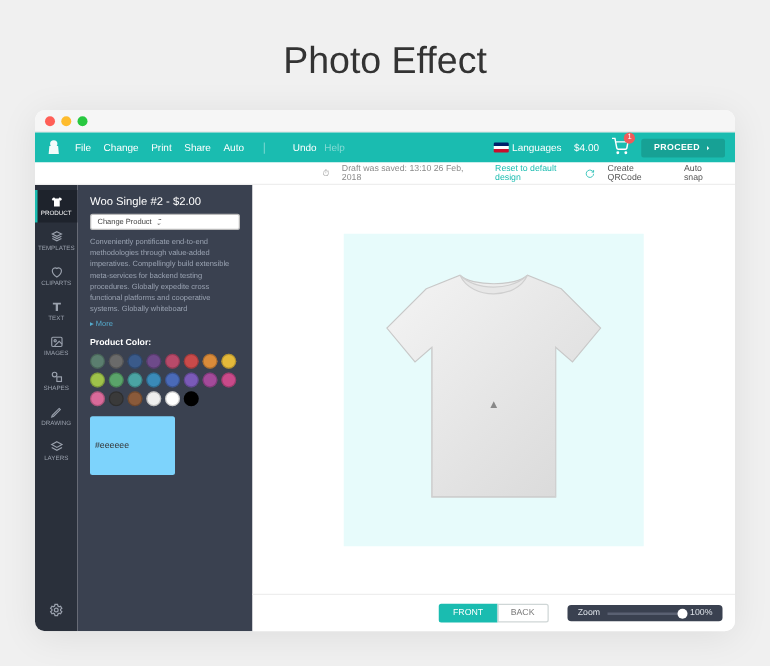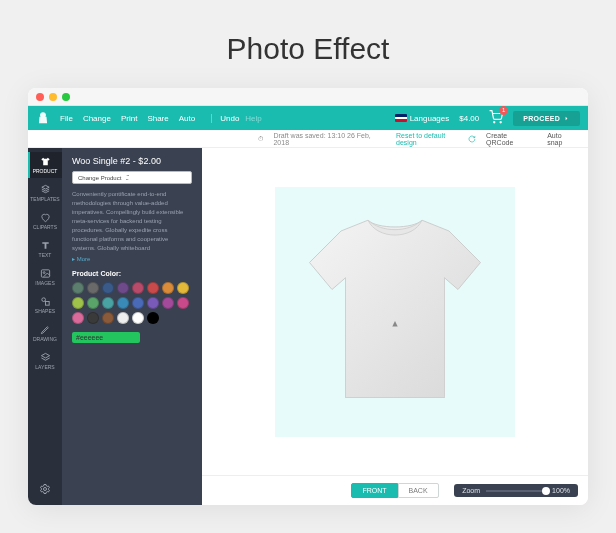--- a/index.html
+++ b/index.html
@@ -6,21 +6,21 @@
 body{background:#f0f0f0;display:flex;flex-direction:column;align-items:center;width:616px;height:533px;padding:18px 28px 28px}
 .page-title{font-size:30px;font-weight:400;color:#333;margin:14px 0 22px}
 .window{width:100%;flex:1;background:#fff;border-radius:8px;box-shadow:0 4px 30px rgba(0,0,0,.08);overflow:hidden;display:flex;flex-direction:column}
 .titlebar{height:18px;background:#f6f6f6;display:flex;align-items:center;padding:0 8px;gap:5px;border-bottom:1px solid #e5e5e5}
 .tdot{width:8px;height:8px;border-radius:50%}
 .td-r{background:#ff5f57}.td-y{background:#febc2e}.td-g{background:#28c840}
 .topbar{height:24px;background:#1abcb0;display:flex;align-items:center;color:#fff;font-size:8px;padding:0 8px;gap:10px}
 .brand-ic{width:14px;height:14px;opacity:.95}
 .menu{display:flex;gap:10px}
 .menu span{cursor:pointer}
-.ur{display:flex;gap:6px;margin-left:6px;padding-left:8px;border-left:1px solid rgba(255,255,255,.35)}
+.ur{display:flex;gap:6px;margin-left:6px;padding-left:22px;border-left:1px solid rgba(255,255,255,.35)}
 .ur .d{opacity:.45}
 .sp{flex:1}
 .lang{display:flex;gap:3px}
 .flag{width:12px;height:8px;background:linear-gradient(#012169 0 33%,#fff 33% 66%,#C8102E 66%);border-radius:1px}
 .price{font-weight:400}
 .cart{position:relative}
 .cart svg{width:14px;height:14px}
 .badge{position:absolute;top:-4px;right:-5px;background:#f05a5a;color:#fff;font-size:6px;padding:0 3px;border-radius:6px;line-height:9px}
 .proceed{background:#17a195;color:#fff;border:none;padding:4px 10px;font-size:7px;font-weight:700;border-radius:2px;letter-spacing:.3px;display:flex;align-items:center;gap:3px}
 .sub{height:18px;background:#fff;border-bottom:1px solid #eee;display:flex;align-items:center;font-size:7px;color:#8a8a8a;padding-left:230px;gap:10px}
@@ -33,21 +33,21 @@
 .rail .it svg{width:11px;height:11px}
 .rail .gear{margin-top:auto;margin-bottom:6px;color:#9aa1ad}
 .panel{width:140px;background:#3a4150;color:#c7cdd6;padding:8px 10px;font-size:7px;display:flex;flex-direction:column}
 .ptitle{color:#fff;font-weight:400;font-size:9px;margin-bottom:5px}
 .chg{display:inline-flex;align-items:center;gap:3px;background:#fff;border:1px solid #bbb;color:#444;font-size:6px;padding:2px 5px;border-radius:2px;cursor:pointer;margin-bottom:6px}
 .desc{font-size:6px;line-height:1.5;color:#9aa3b2;margin-bottom:2px}
 .more{color:#5ac; font-size:6px;margin-bottom:8px}
 .pclabel{color:#fff;font-size:7px;font-weight:600;margin-bottom:5px}
 .swatches{display:flex;flex-wrap:wrap;gap:3px;margin-bottom:8px}
 .sw{width:12px;height:12px;border-radius:50%;cursor:pointer;box-shadow:inset 0 0 0 1px rgba(0,0,0,.2)}
-.hex{background:#22c55e;color:#333;border:none;border-radius:2px;font-size:7px;padding:2px 4px;width:68px}
+.hex{background:#7dd3fc;color:#333;border:none;border-radius:2px;font-size:7px;padding:20px 4px;width:68px}
 .canvas-wrap{flex:1;display:flex;flex-direction:column;background:#fff}
 .canvas{flex:1;display:flex;align-items:center;justify-content:center;position:relative}
 .art{width:240px;height:250px;background:#e7fbfb;display:flex;align-items:center;justify-content:center}
 .tee{width:180px;height:200px;position:relative}
 .tee svg{width:100%;height:100%}
 .bot{height:30px;display:flex;align-items:center;justify-content:center;position:relative;border-top:1px solid #eee}
 .views{display:flex}
 .views button{font-size:7px;border:1px solid #cfd6d6;background:#fff;color:#7a7a7a;padding:3px 10px;cursor:pointer}
 .views button.a{background:#1abcb0;border-color:#1abcb0;color:#fff}
 .views button:first-child{border-radius:2px 0 0 2px}

